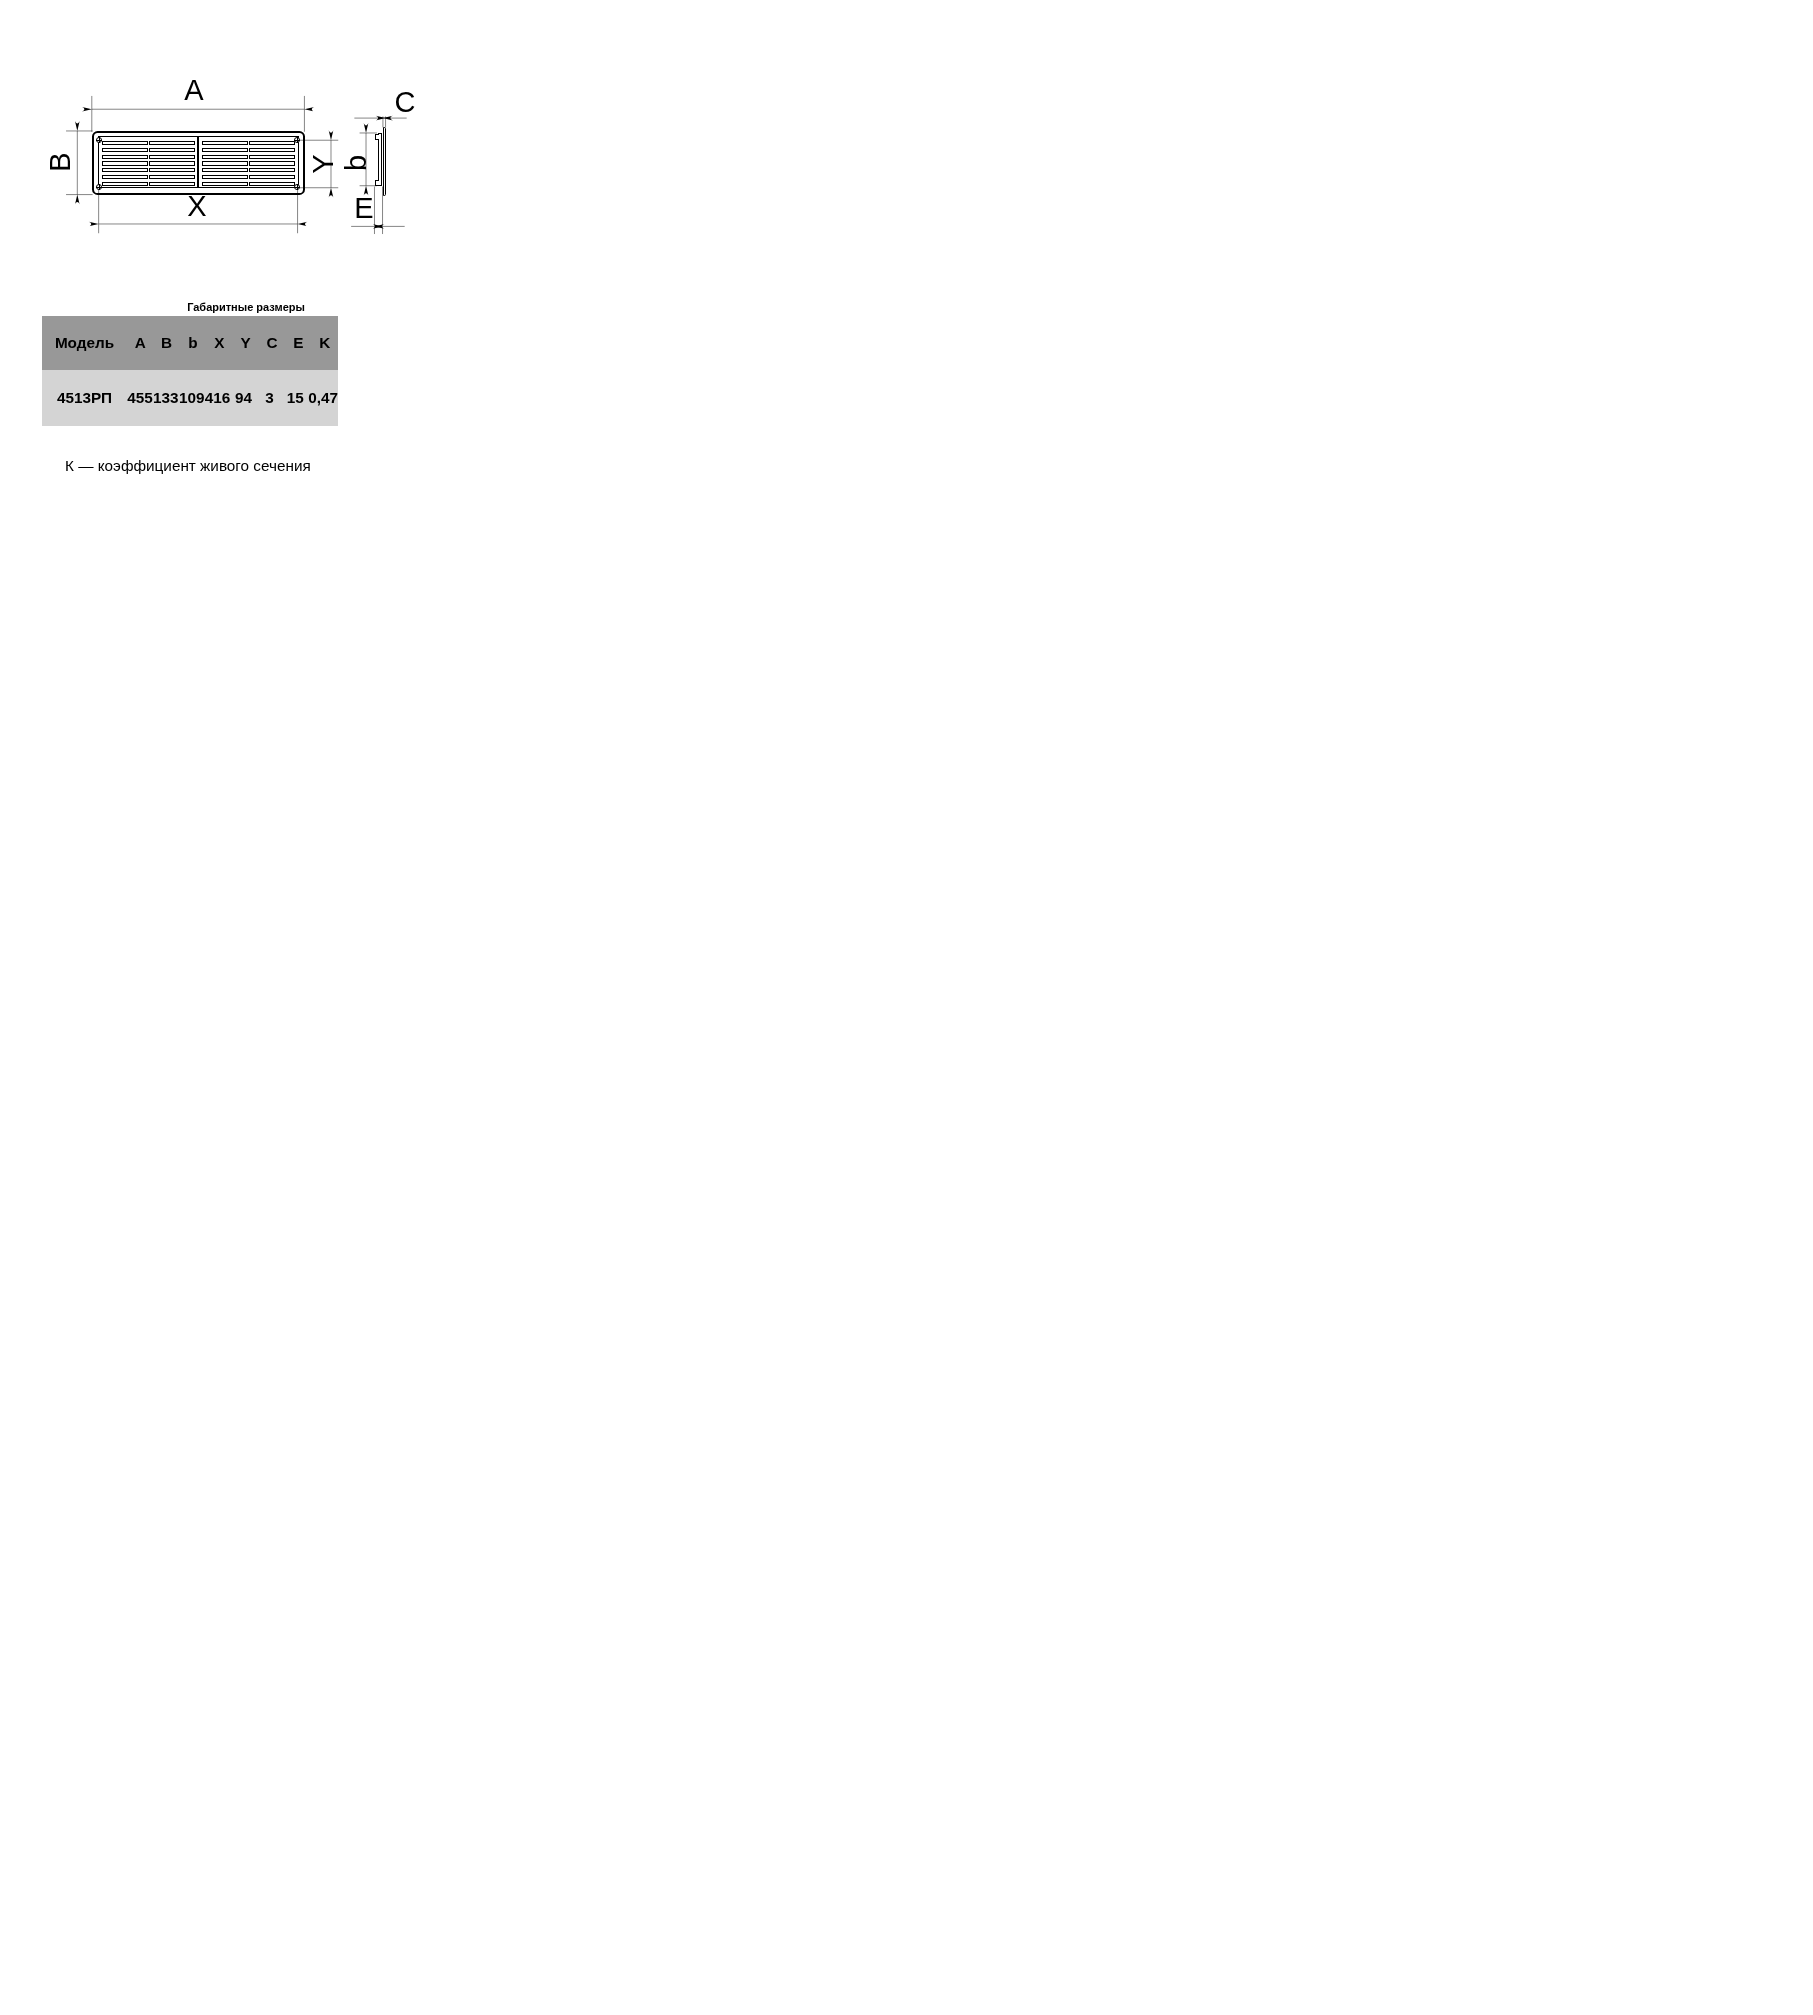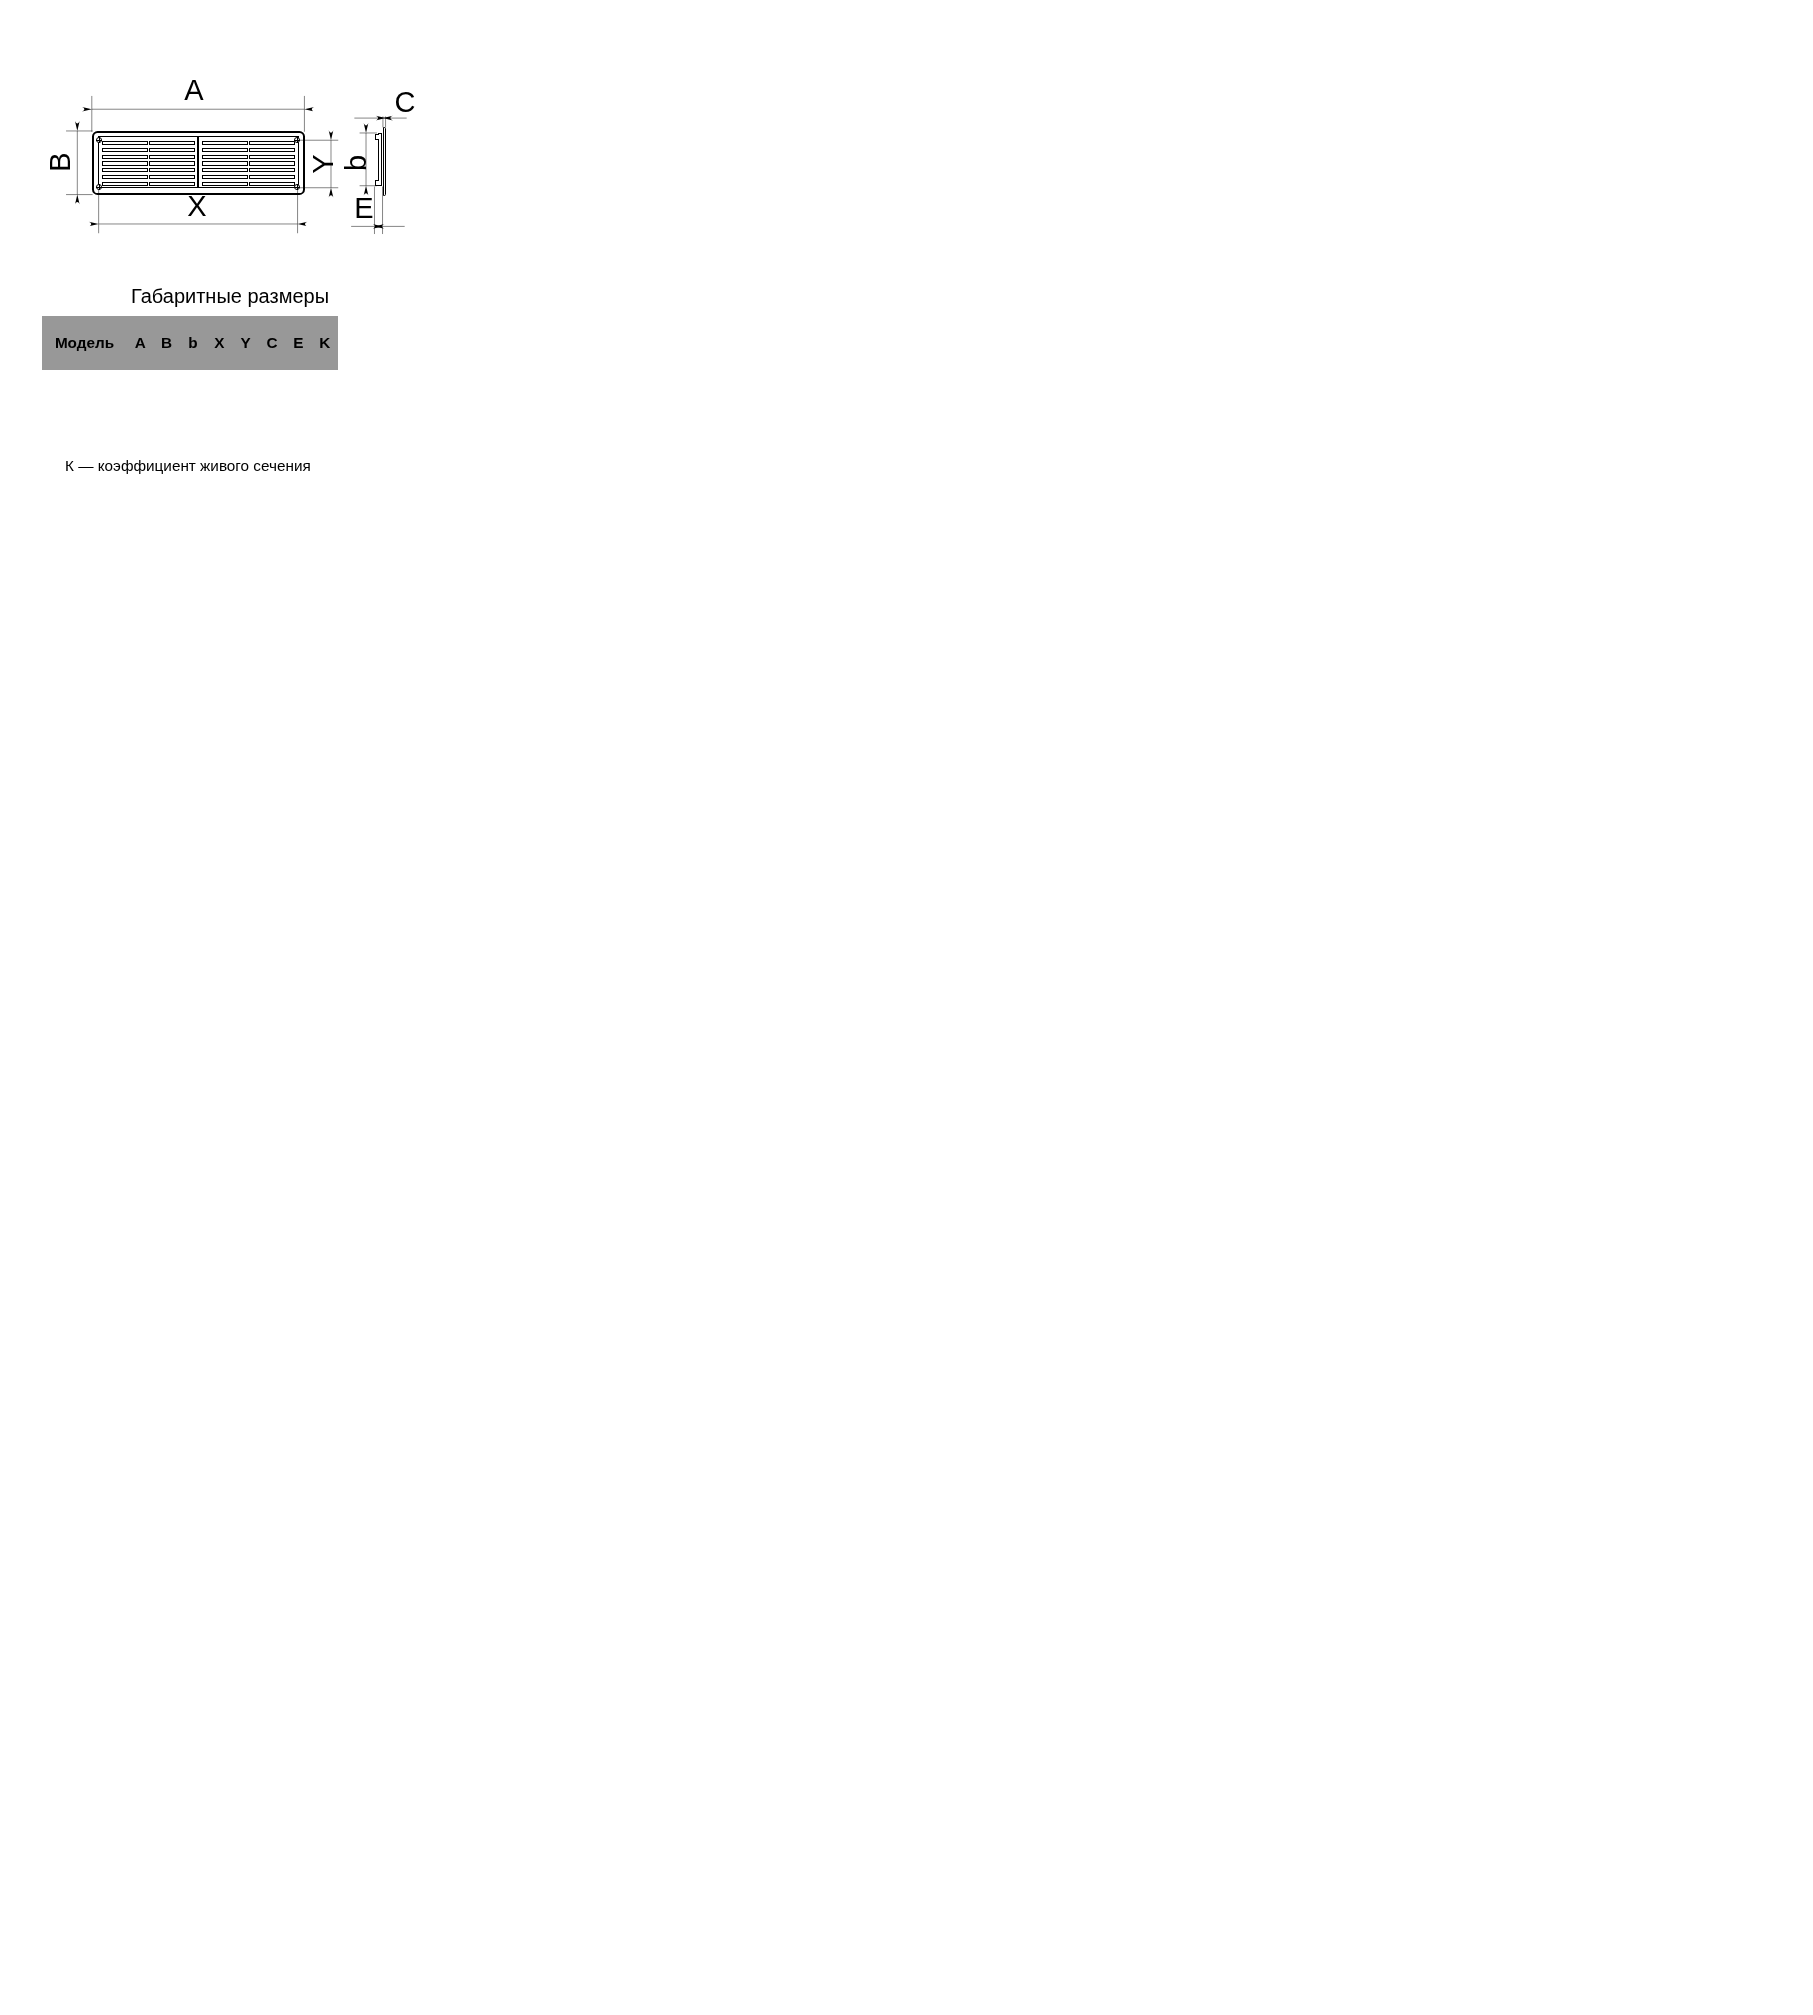--- a/index.html
+++ b/index.html
@@ -53,21 +53,21 @@
     border:0.6px solid #000;border-right:none;background:#fff;box-sizing:border-box;z-index:3;
   }
   .sv-clip.top{top:134px;} .sv-clip.bot{top:180px;}
   .sv-flange{
     position:absolute;left:383px;top:127px;width:2.8px;height:69px;
     border:0.6px solid #000;border-radius:0 1.6px 1.6px 0;background:#fff;box-sizing:border-box;z-index:2;
   }
   
   .tbl-title{
     position:absolute;left:230px;top:285px;transform:translateX(-50%);
-    font-size:20px;font-weight:normal;margin:0;white-space:nowrap;z-index:2;
+    font-size:11px;font-weight:bold;margin:16px;white-space:nowrap;z-index:2;
   }
   .dim-table{position:absolute;left:42px;top:316px;width:296px;z-index:2;}
   .t-row{
     display:grid;grid-template-columns:85px repeat(8,1fr);align-items:center;
   }
   .t-row.head{height:54px;background:#989898;}
   .t-row.data{height:56px;background:#d4d4d4;}
   .t-cell{
     text-align:center;font-size:15.3px;font-weight:bold;line-height:1;white-space:nowrap;
   }
@@ -184,16 +184,27 @@
     <div class="t-cell">Модель</div>
     <div class="t-cell">A</div>
     <div class="t-cell">B</div>
     <div class="t-cell">b</div>
     <div class="t-cell">X</div>
     <div class="t-cell">Y</div>
     <div class="t-cell">C</div>
     <div class="t-cell">E</div>
     <div class="t-cell">K</div>
   </div>
+  <div class="t-row data">
+    <div class="t-cell">4513РП</div>
+    <div class="t-cell">455</div>
+    <div class="t-cell">133</div>
+    <div class="t-cell">109</div>
+    <div class="t-cell">416</div>
+    <div class="t-cell">94</div>
+    <div class="t-cell">3</div>
+    <div class="t-cell">15</div>
+    <div class="t-cell">0,47</div>
+  </div>
 </div>
 
 <p class="note">К — коэффициент живого сечения</p>
 
 
 </body></html>

